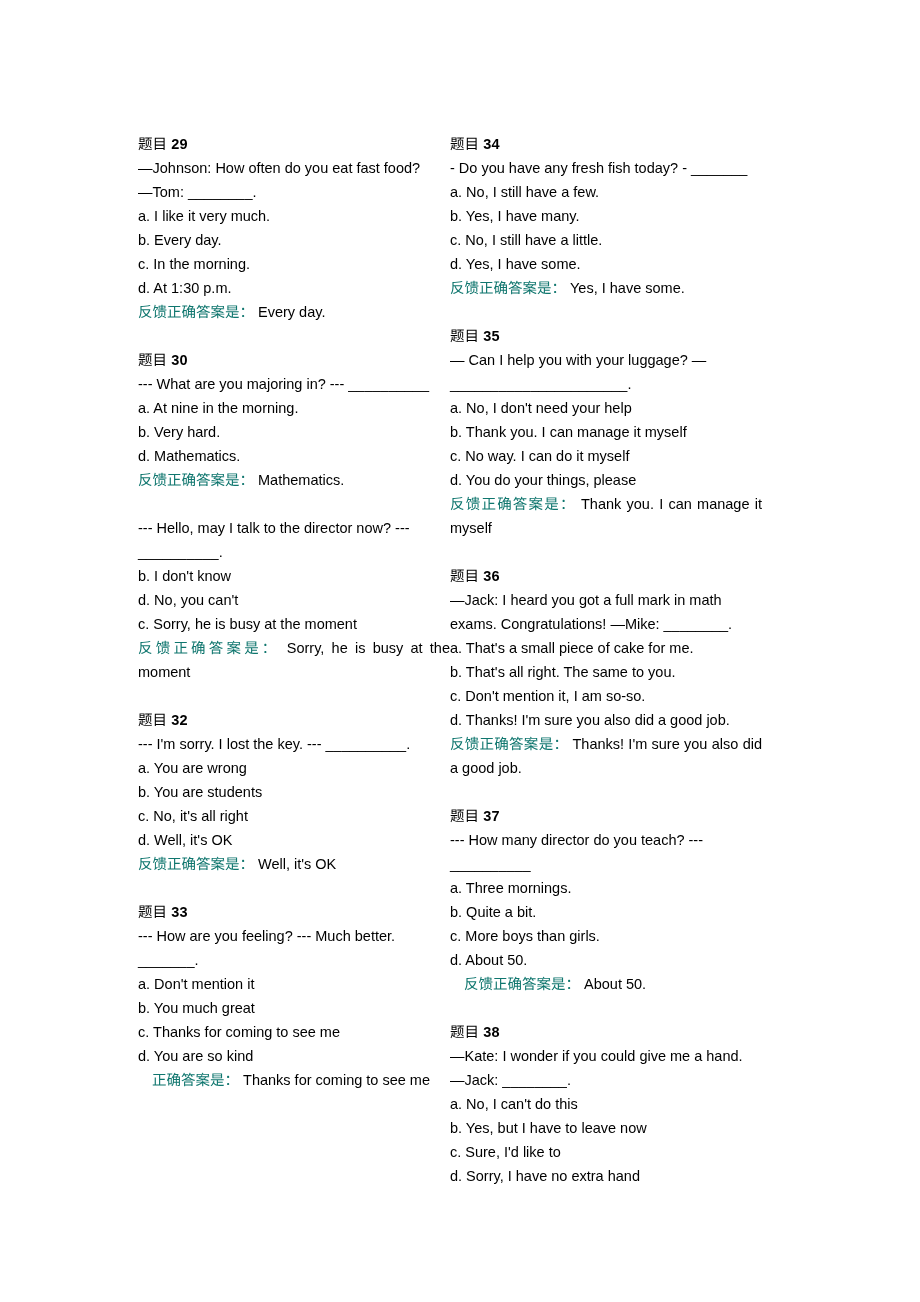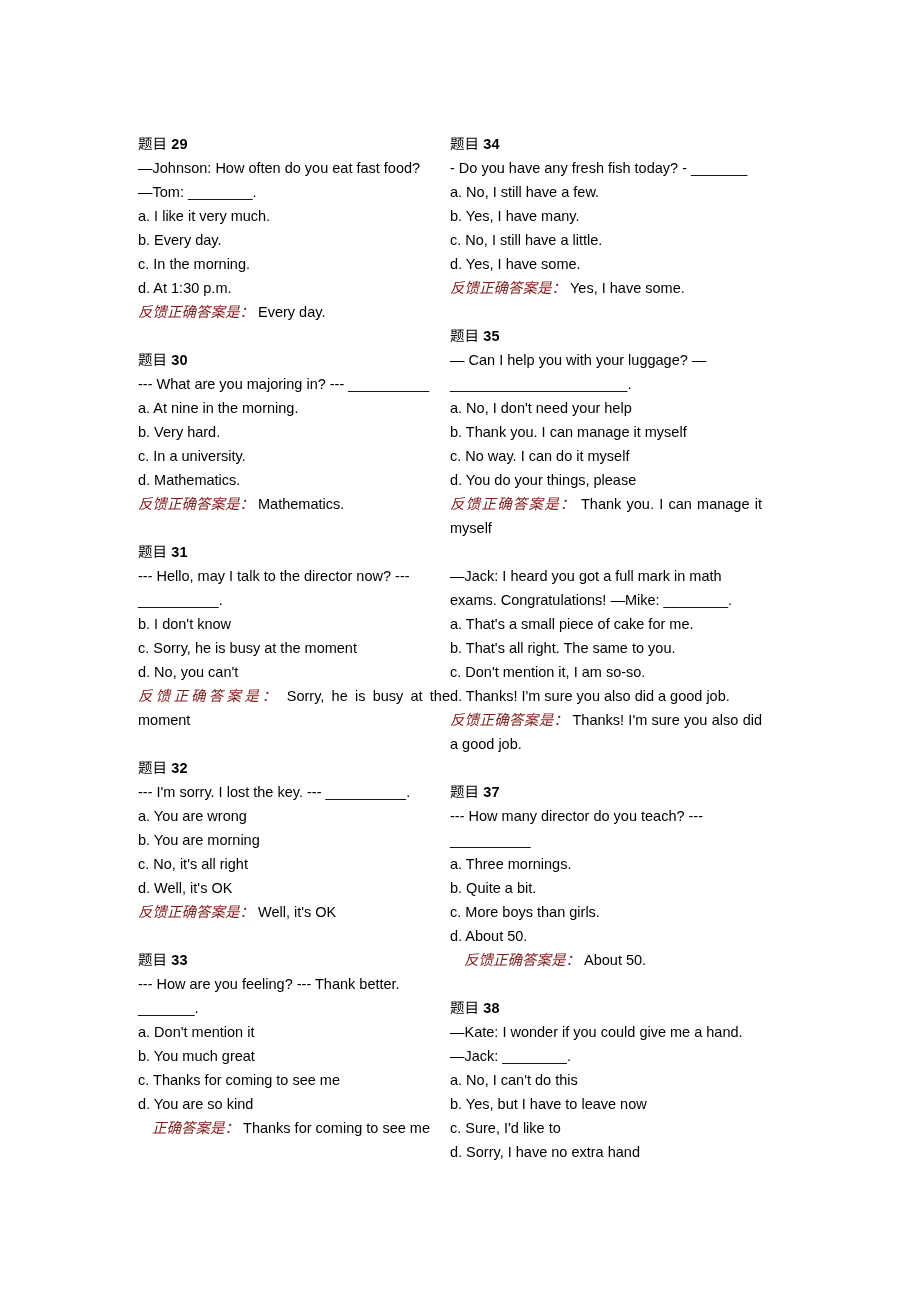--- a/index.html
+++ b/index.html
@@ -69,22 +69,21 @@
     line-height: 24px;
   }
   .ans--justify {
     text-align: justify;
     text-align-last: left;
   }
   .ans--indent {
     text-indent: 14px;
   }
   .ans .cn {
-    color: #7f1d1d;
-    font-style: italic;
+    color: #0f766e;
   }
 </style>
 </head>
 <body>
 
 <div class="page">
   <div class="columns">
     <div class="column column--left">
         <div class="qblock">
           <div class="qhead"><span>题目 </span><span class="num">29</span></div>
@@ -98,50 +97,48 @@
           <div class="opt">d. At 1:30 p.m.</div>
           <div class="ans"><span class="cn">反馈正确答案是：</span><span> Every day.</span></div>
         </div>
         <div class="qblock">
           <div class="qhead"><span>题目 </span><span class="num">30</span></div>
           <div class="">
             <div class="stem">--- What are you majoring in? --- __________</div>
           </div>
           <div class="opt">a. At nine in the morning.</div>
           <div class="opt">b. Very hard.</div>
-          <div class="opt">c. In a university.</div>
           <div class="opt">d. Mathematics.</div>
           <div class="ans"><span class="cn">反馈正确答案是：</span><span> Mathematics.</span></div>
         </div>
         <div class="qblock">
-          <div class="qhead"><span>题目 </span><span class="num">31</span></div>
           <div class="">
             <div class="stem stem--justify">--- Hello, may I talk to the director now? ---</div>
             <div class="stem">__________.</div>
           </div>
           <div class="opt">b. I don't know</div>
+          <div class="opt">d. No, you can't</div>
           <div class="opt">c. Sorry, he is busy at the moment</div>
-          <div class="opt">d. No, you can't</div>
           <div class="ans ans--justify"><span class="cn">反馈正确答案是：</span><span> Sorry, he is busy at the moment</span></div>
         </div>
         <div class="qblock">
           <div class="qhead"><span>题目 </span><span class="num">32</span></div>
           <div class="">
             <div class="stem">--- I'm sorry. I lost the key. --- __________.</div>
           </div>
           <div class="opt">a. You are wrong</div>
-          <div class="opt">b. You are morning</div>
+          <div class="opt">b. You are students</div>
           <div class="opt">c. No, it's all right</div>
           <div class="opt">d. Well, it's OK</div>
           <div class="ans"><span class="cn">反馈正确答案是：</span><span> Well, it's OK</span></div>
         </div>
         <div class="qblock">
           <div class="qhead"><span>题目 </span><span class="num">33</span></div>
           <div class="">
-            <div class="stem stem--justify">--- How are you feeling? --- Thank better.</div>
+            <div class="stem stem--justify">--- How are you feeling? --- Much better.</div>
             <div class="stem">_______.</div>
           </div>
           <div class="opt">a. Don't mention it</div>
           <div class="opt">b. You much great</div>
           <div class="opt">c. Thanks for coming to see me</div>
           <div class="opt">d. You are so kind</div>
           <div class="ans ans--justify ans--indent"><span class="cn">正确答案是：</span><span> Thanks for coming to see me</span></div>
         </div>
       </div>
     <div class="column column--right">
@@ -162,20 +159,21 @@
             <div class="stem stem--justify">— Can I help you with your luggage? —</div>
             <div class="stem">______________________.</div>
           </div>
           <div class="opt">a. No, I don't need your help</div>
           <div class="opt">b. Thank you. I can manage it myself</div>
           <div class="opt">c. No way. I can do it myself</div>
           <div class="opt">d. You do your things, please</div>
           <div class="ans ans--justify"><span class="cn">反馈正确答案是：</span><span> Thank you. I can manage it myself</span></div>
         </div>
         <div class="qblock">
+          <div class="qhead"><span>题目 </span><span class="num">36</span></div>
           <div class="">
             <div class="stem stem--justify">—Jack: I heard you got a full mark in math</div>
             <div class="stem">exams. Congratulations! —Mike: ________.</div>
           </div>
           <div class="opt">a. That's a small piece of cake for me.</div>
           <div class="opt">b. That's all right. The same to you.</div>
           <div class="opt">c. Don't mention it, I am so-so.</div>
           <div class="opt">d. Thanks! I'm sure you also did a good job.</div>
           <div class="ans ans--justify"><span class="cn">反馈正确答案是：</span><span> Thanks! I'm sure you also did a good job.</span></div>
         </div>

